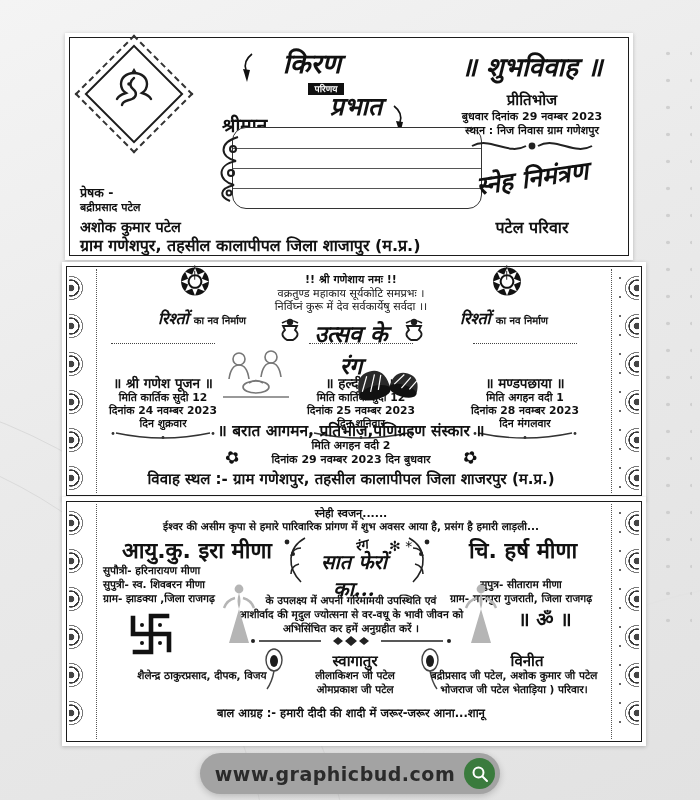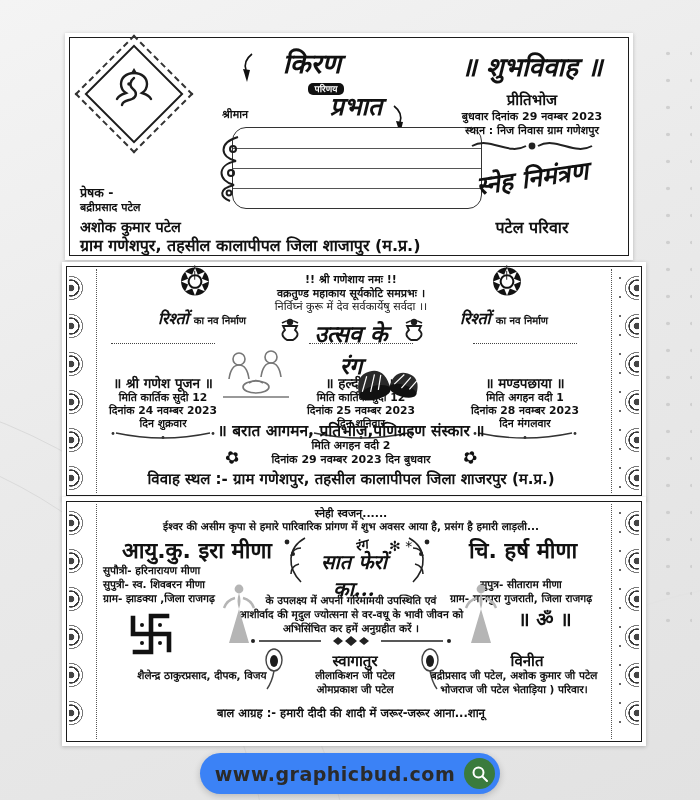--- a/index.html
+++ b/index.html
@@ -28,26 +28,26 @@
       radial-gradient(circle at 25px 19px,transparent 11px,#777 11px 11.8px,transparent 12.2px),
       radial-gradient(circle at 8px 9px,#666 1.1px,transparent 1.5px);
     background-size:27px 38px,27px 38px,27px 38px,13px 19px;background-repeat:repeat-y;}
   .script{font-family:"DejaVu Serif",serif;font-style:italic;font-weight:bold;}
   .b{font-weight:bold;}
   .small{font-size:11px;font-weight:bold;line-height:13.5px;}
   .tiny{font-size:10.5px;font-weight:bold;line-height:13px;}
   .cer-rule{border-top:1.6px dotted #444;width:104px;margin:0 auto 3px auto;}
   .cer-title{font-size:13.5px;font-weight:bold;line-height:15px;margin-top:32px;}
   .cer-line{font-size:10.8px;font-weight:bold;line-height:13px;}
-  .badge{background:#111;color:#fff;border-radius:5px;padding:1px 7px;font-size:9px;font-weight:bold;}
+  .badge{background:#111;color:#fff;border-radius:0;padding:1px 7px;font-size:9px;font-weight:bold;}
   .diamond{position:absolute;width:66px;height:66px;border:2px solid #1c1c1c;transform:rotate(45deg);background:#fff;}
   .fringe{position:absolute;width:80px;height:80px;border:2.5px dashed #333;transform:rotate(45deg);}
   .arc{position:absolute;border:1.5px solid #dadada;border-radius:50%;}
   .dots{position:absolute;background-image:radial-gradient(circle,#c9c9c9 1.6px,transparent 2.1px);background-size:24px 27px;opacity:.8;}
-  .pill{position:absolute;background:#3b82f6;border-radius:22px;box-shadow:0 2px 7px rgba(0,0,0,.2);display:flex;align-items:center;justify-content:center;}
+  .pill{position:absolute;background:#a3a3a3;border-radius:22px;box-shadow:0 2px 7px rgba(0,0,0,.2);display:flex;align-items:center;justify-content:center;}
   .site{font-size:19px;font-weight:bold;color:#2b2b2b;letter-spacing:.5px;}
   .gcircle{position:absolute;right:5px;top:5px;width:31px;height:31px;border-radius:50%;display:flex;align-items:center;justify-content:center;}
   svg{display:block;}
 </style>
 </head>
 <body>
 
 <div class="arc" style="width:950px;height:950px;left:-680px;top:430px"></div>
 <div class="arc" style="width:1150px;height:1150px;left:-790px;top:380px"></div>
 <div class="arc" style="width:1000px;height:1000px;left:300px;top:580px;border-color:#e3e3e3"></div>
@@ -73,21 +73,21 @@
       <path d="M5 17l4 13 3-12z" fill="#111"></path>
     </svg>
     <div class="abs script ctr" style="left:182px;top:6px;width:120px;font-size:27px">किरण</div>
     <div class="abs ctr" style="left:216px;top:39px;width:80px"><span class="badge">परिणय</span></div>
     <div class="abs script ctr" style="left:226px;top:50px;width:120px;font-size:25px">प्रभात</div>
     <svg class="abs" style="left:318px;top:66px" width="20" height="34" viewBox="0 0 20 34">
       <path d="M6 2q9 7 6 16" fill="none" stroke="#111" stroke-width="1.6"></path>
       <path d="M8 17l4 13 3-12z" fill="#111"></path>
     </svg>
 
-    <div class="abs b" style="left:152px;top:68px;font-size:11px">श्रीमान</div>
+    <div class="abs b" style="left:152px;top:74px;font-size:19px">श्रीमान</div>
     <div class="abs" style="left:162px;top:89px;width:248px;height:80px;border:1.6px solid #333;border-radius:14px;background:#fff">
       <div style="position:absolute;left:0;right:0;top:25%;border-top:1px solid #555"></div>
       <div style="position:absolute;left:0;right:0;top:50%;border-top:1px solid #555"></div>
       <div style="position:absolute;left:0;right:0;top:75%;border-top:1px solid #555"></div>
     </div>
     <svg class="abs" style="left:136px;top:95px" width="36" height="72" viewBox="0 0 36 72">
       <g fill="none" stroke="#1c1c1c" stroke-width="2">
         <path d="M32 4C12 10 14 24 30 28C10 32 12 48 28 52C12 56 14 64 24 68"></path>
         <circle cx="27" cy="16" r="3"></circle>
           <circle cx="25" cy="40" r="3"></circle>
@@ -124,21 +124,21 @@
     <div class="abs ctr" style="left:106px;top:0;width:44px;line-height:10px">
       <span style="font-size:13px;color:#333">┆</span><br>
       <span style="font-size:37px">❂</span>
     </div>
     <div class="abs ctr" style="left:418px;top:0;width:44px;line-height:10px">
       <span style="font-size:13px;color:#333">┆</span><br>
       <span style="font-size:37px">❂</span>
     </div>
 
     <div class="abs small ctr" style="left:164px;top:6px;width:240px">!! श्री गणेशाय नमः !!</div>
-    <div class="abs small ctr" style="left:154px;top:20px;width:260px;font-weight:bold">वक्रतुण्ड महाकाय सूर्यकोटि समप्रभः ।</div>
+    <div class="abs small ctr" style="left:154px;top:20px;width:260px;font-weight:normal">वक्रतुण्ड महाकाय सूर्यकोटि समप्रभः ।</div>
     <div class="abs small ctr" style="left:154px;top:33px;width:260px;font-weight:normal">निर्विघ्नं कुरू में देव सर्वकार्येषु सर्वदा ।।</div>
 
     <div class="abs ctr" style="left:70px;top:40px;width:130px">
       <span class="script" style="font-size:16px">रिश्तों</span>
       <span class="b" style="font-size:10px">का नव निर्माण</span>
     </div>
     <div class="abs ctr" style="left:372px;top:40px;width:130px">
       <span class="script" style="font-size:16px">रिश्तों</span>
       <span class="b" style="font-size:10px">का नव निर्माण</span>
     </div>

